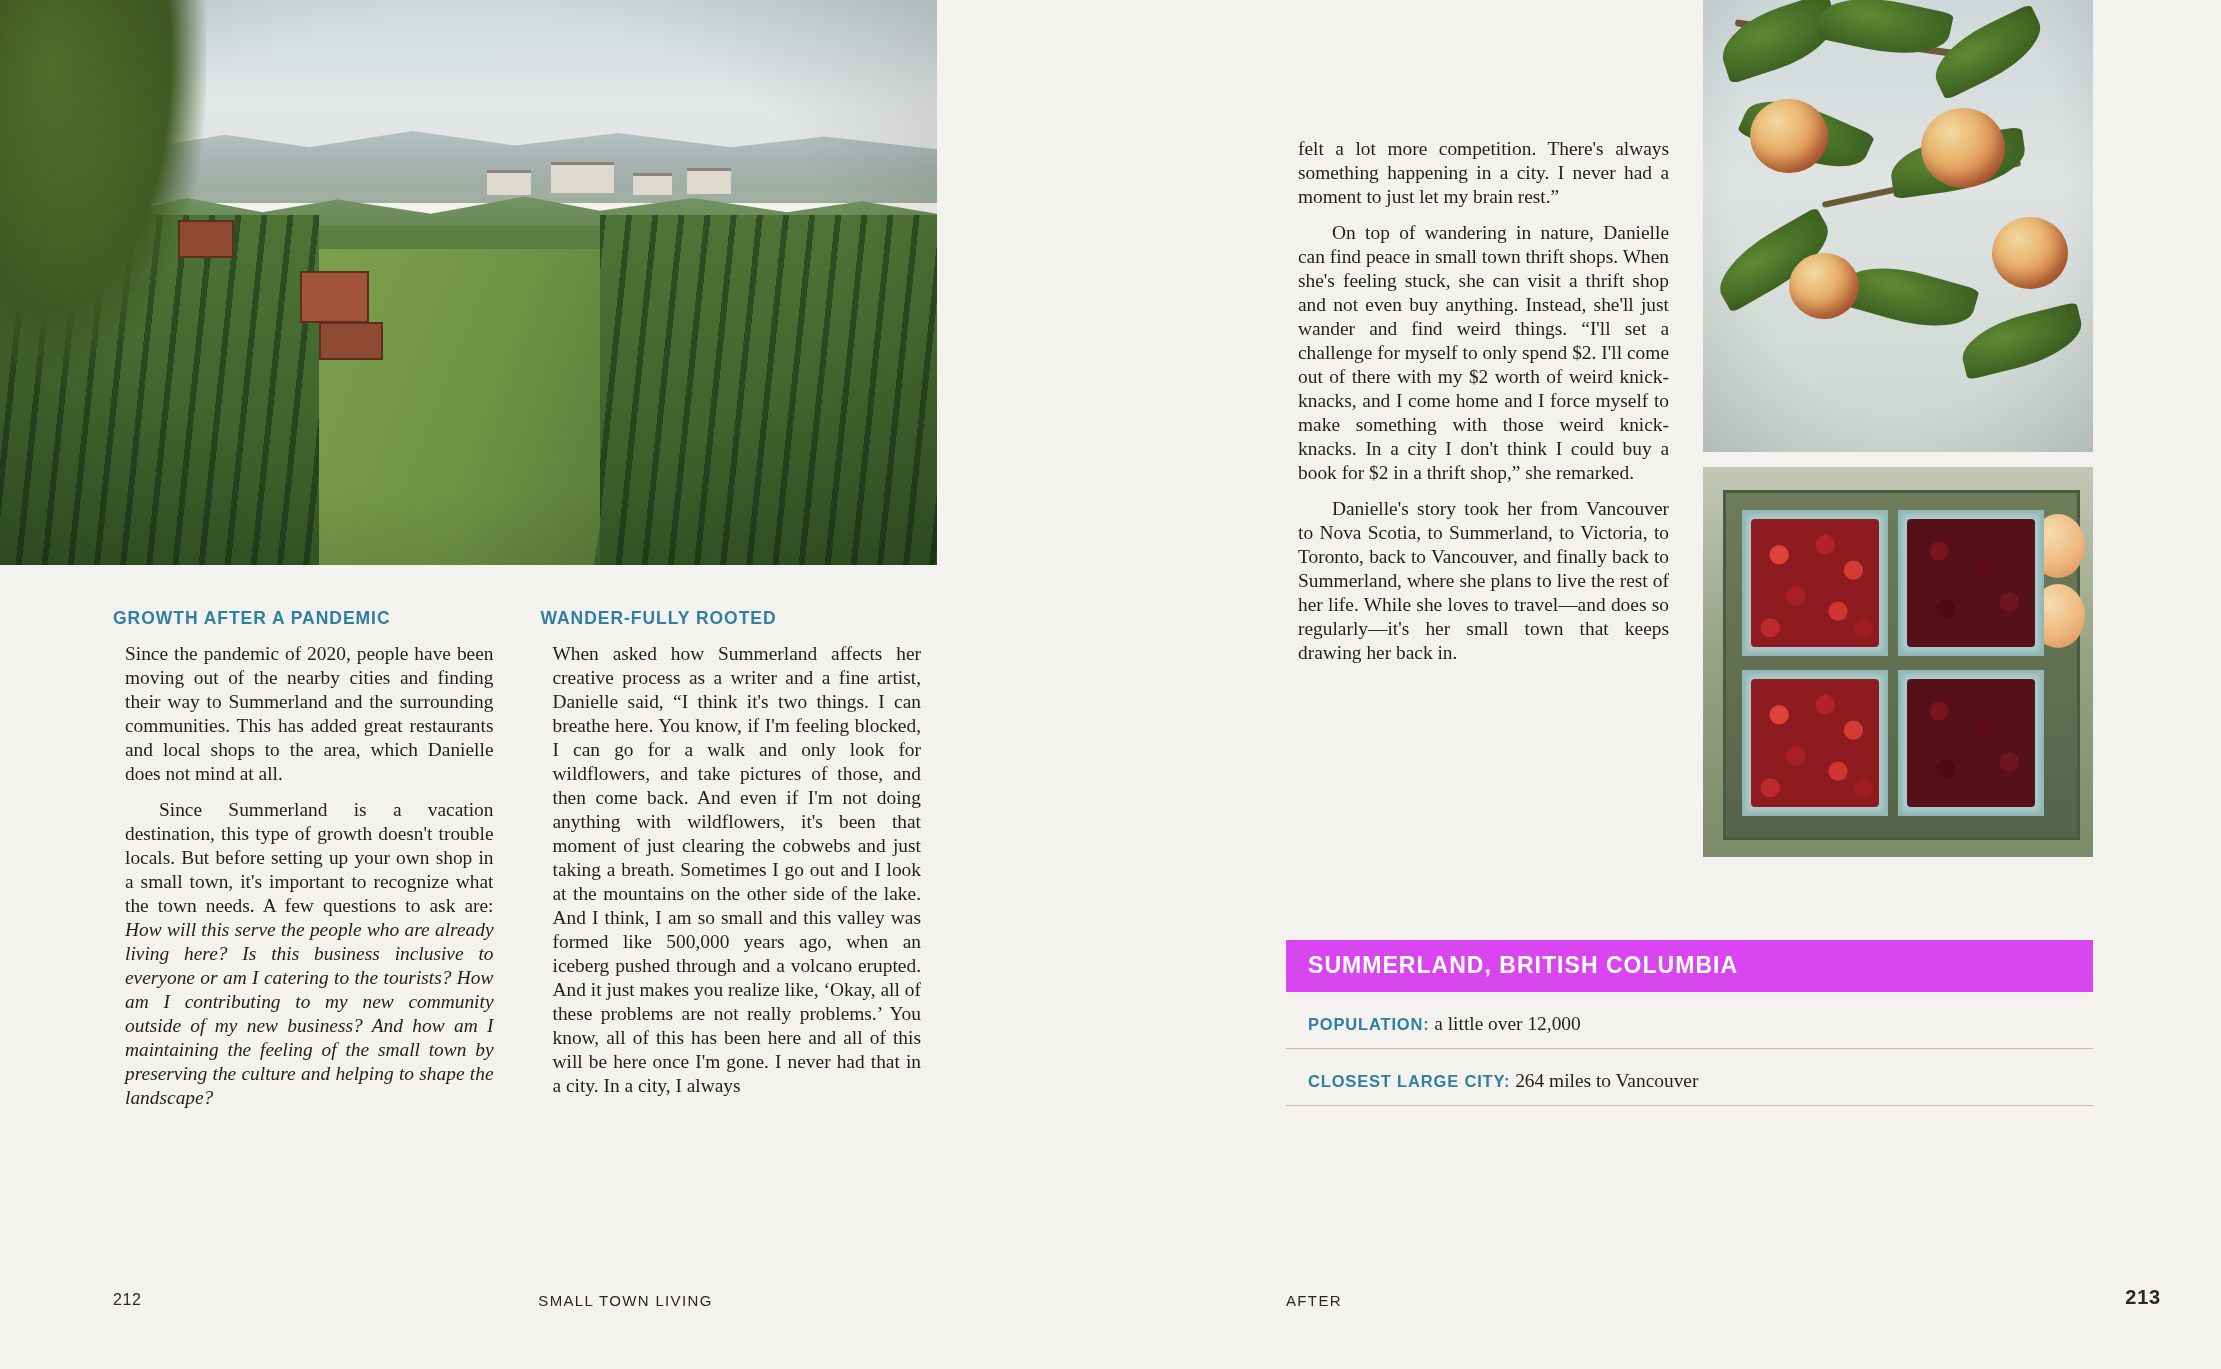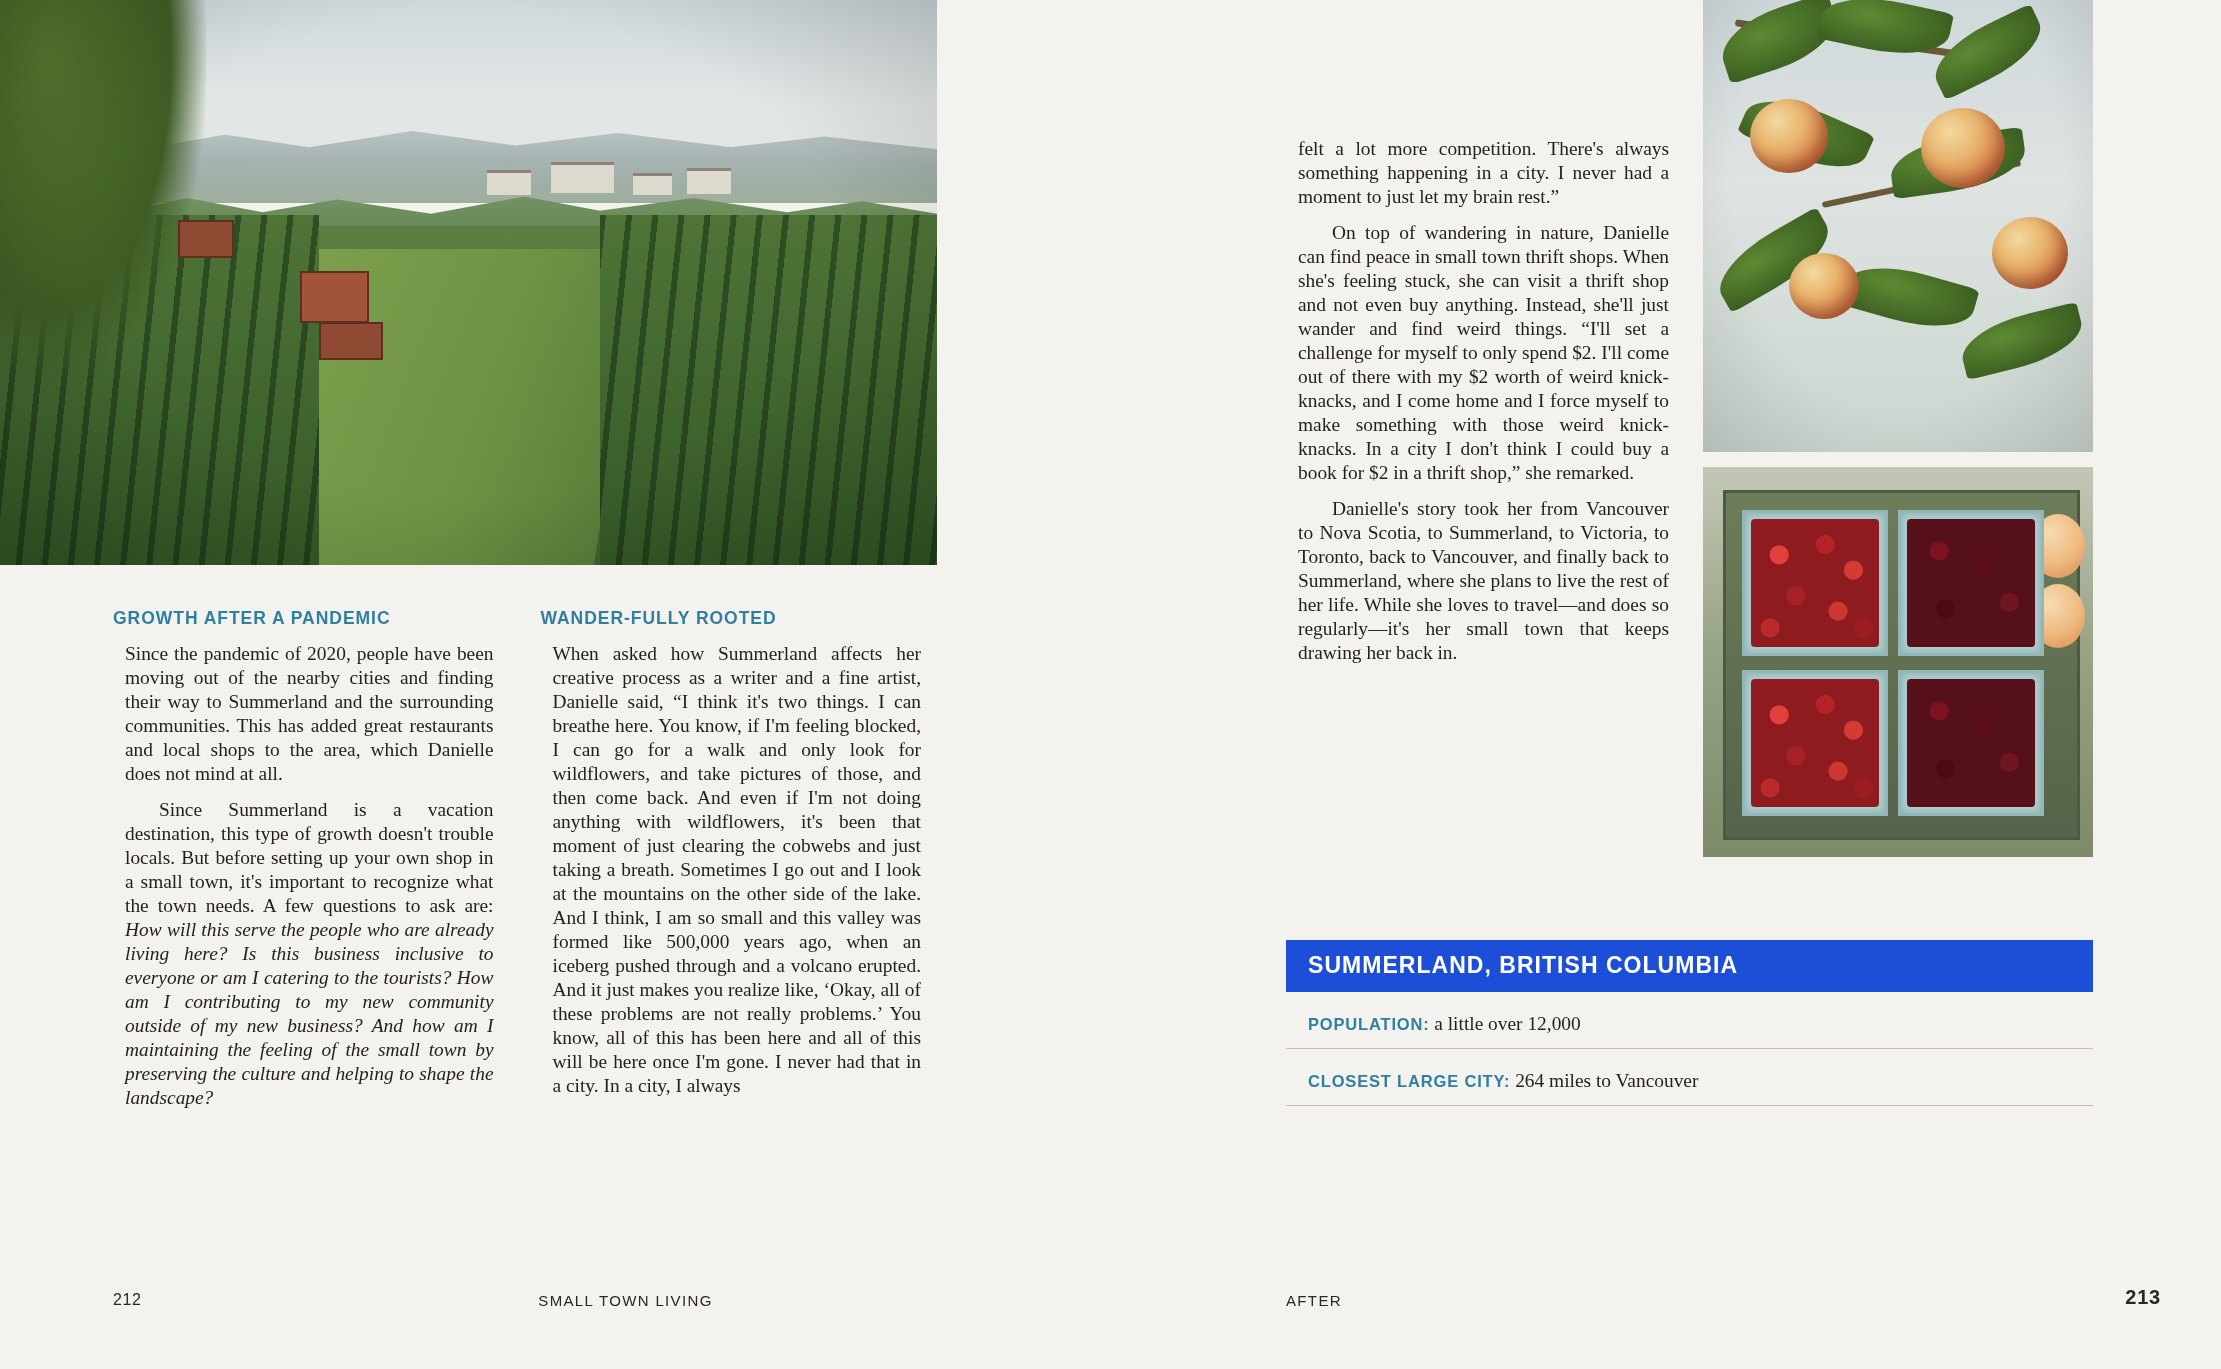--- a/index.html
+++ b/index.html
@@ -225,21 +225,21 @@
   }
 
   
   .fact-box {
     position: absolute;
     left: 75px;
     top: 940px;
     width: 807px;
   }
   .fact-header {
-    background: #1d4ed8;
+    background: #d946ef;
     color: #ffffff;
     font-family: "Liberation Sans", sans-serif;
     font-weight: bold;
     font-size: 23px;
     letter-spacing: .045em;
     padding: 12px 38px 13px 22px;
     box-sizing: border-box;
   }
   .fact-row {
     border-bottom: 1px solid #d8b6a8;

